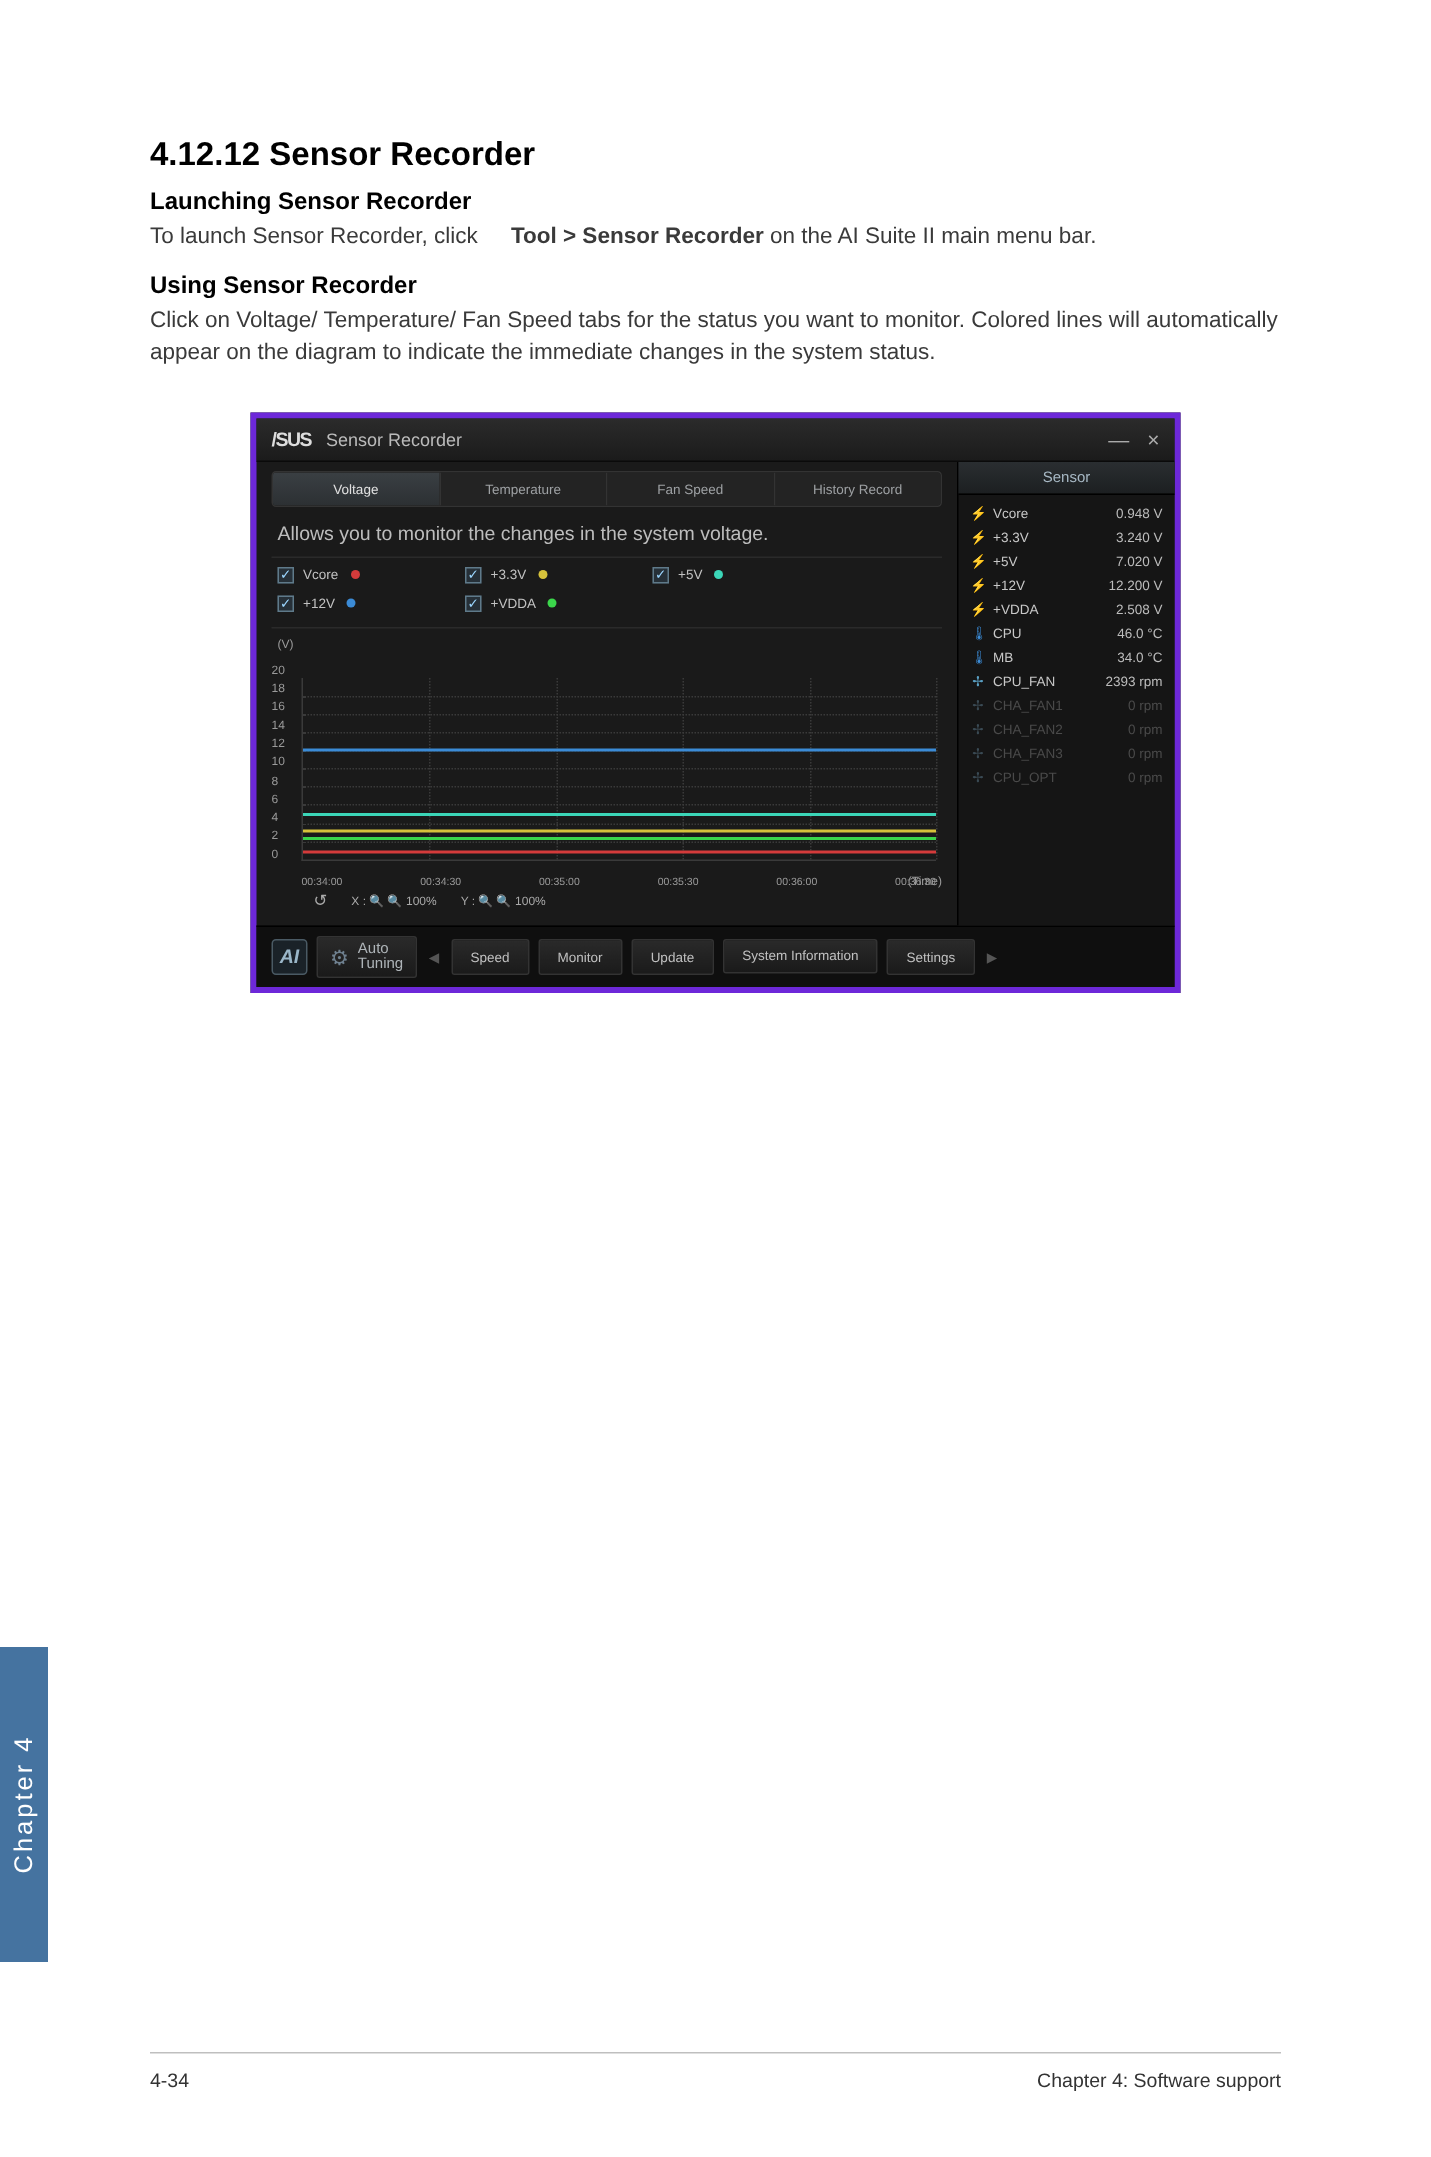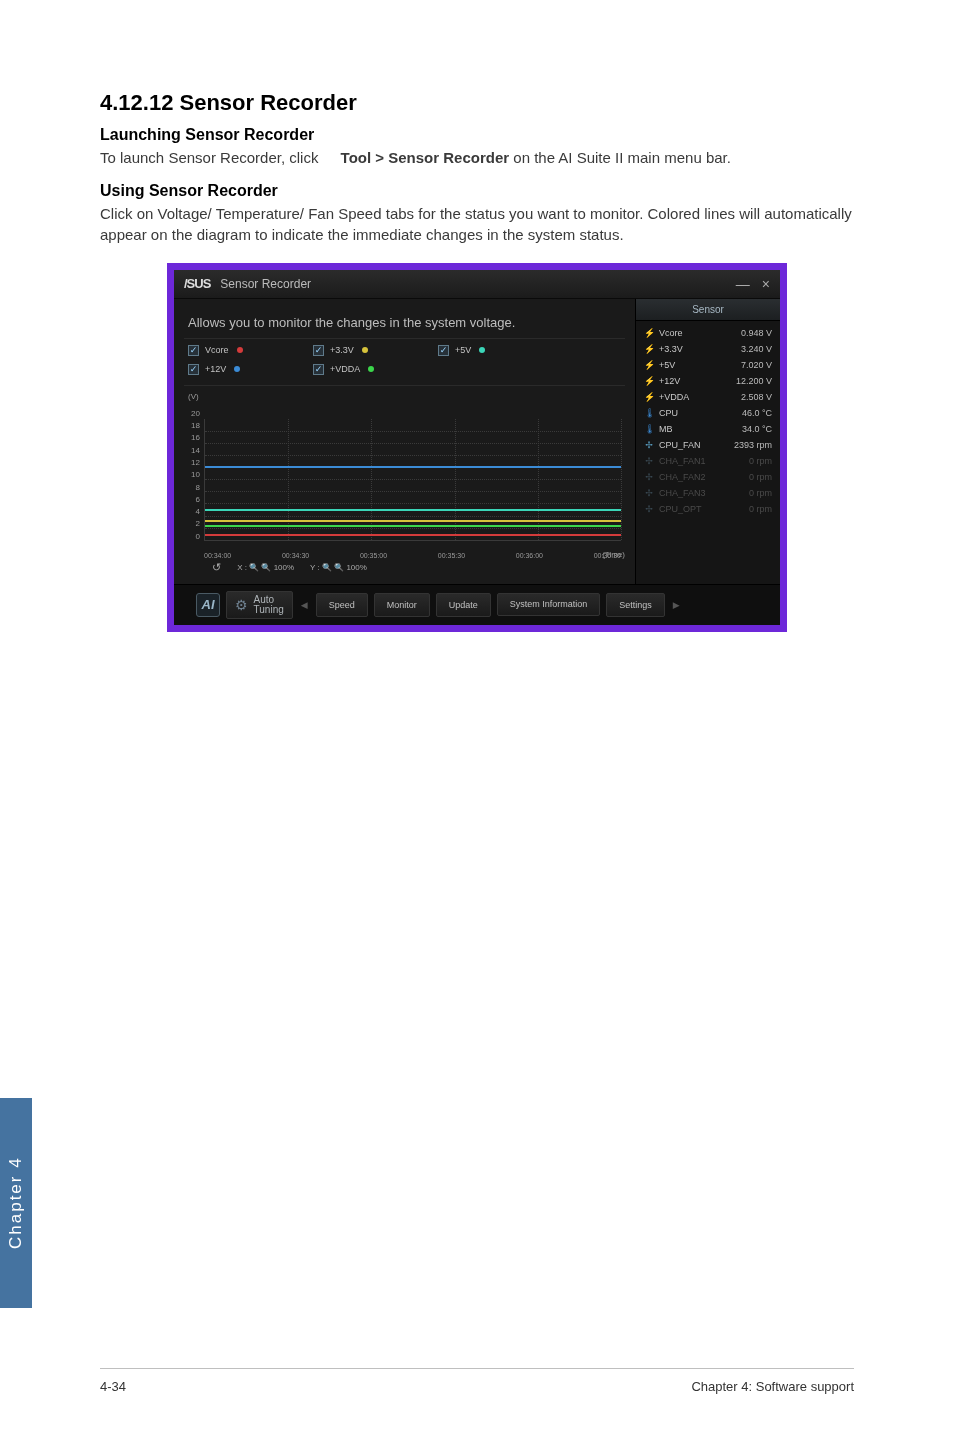--- a/index.html
+++ b/index.html
@@ -31,23 +31,23 @@
     font-weight: bold;
     color: #000;
     margin-top: 10px;
     margin-bottom: 4px;
   }
   .inline-bold { font-weight: bold; margin-left: 18px; }
 
   
   .screenshot {
     width: 620px;
-    margin: 18px auto 0 auto;
+    margin: 30px auto 0 auto;
     background: #1a1a1a;
-    border: 7px solid #6d28d9;
+    border: 4px solid #6d28d9;
     font-family: Arial, sans-serif;
     color: #c8c8c8;
     font-size: 10px;
   }
   .ss-titlebar {
     display: flex;
     align-items: center;
     justify-content: space-between;
     padding: 6px 10px;
     background: linear-gradient(#2b2b2b, #1b1b1b);
@@ -97,21 +97,21 @@
   .ss-chart {
     height: 150px;
     margin-top: 8px;
     position: relative;
     padding-left: 20px;
   }
   .ss-chart-y {
     position: absolute; left: 0; top: 0; bottom: 18px;
     display: flex; flex-direction: column; justify-content: space-between;
     font-size: 8px; color: #9a9a9a;
-    text-align: right; width: 16px;
+    width: 16px;
   }
   .ss-chart-area {
     position: absolute; left: 20px; right: 4px; top: 10px; bottom: 18px;
     border-left: 1px solid #3a3a3a;
     border-bottom: 1px solid #3a3a3a;
   }
   .grid-h, .grid-v {
     position: absolute; background: transparent;
   }
   .grid-h {
@@ -152,21 +152,21 @@
   .sval.dim { color: #4a4a4a; }
   .sicon { width: 10px; text-align: center; }
   .bolt { color: #c9a93b; }
   .therm { color: #3b8bd6; }
   .fan { color: #5aa0c4; }
   .fan.dim { color: #3a4a54; }
 
   .ss-footer {
     background: #0f0f0f;
     display: flex; align-items: center; gap: 6px;
-    padding: 6px 22px;
+    padding: 6px 10px;
     border-top: 1px solid #000;
   }
   .ai-logo {
     width: 24px; height: 24px; border: 1px solid #4a5a64; border-radius: 3px;
     display: flex; align-items: center; justify-content: center;
     color: #9ab6c8; font-style: italic; font-weight: bold; font-size: 13px;
     background: #1a2228;
   }
   .fbtn {
     padding: 6px 12px; font-size: 9px; color: #c0c0c0;
@@ -232,20 +232,26 @@
         <span>Sensor Recorder</span>
       </div>
       <div class="ss-winbtns">
         <span>—</span>
         <span>×</span>
       </div>
     </div>
 
     <div class="ss-body">
       <div class="ss-left">
+        <div class="ss-tabs">
+          <div class="ss-tab active">Voltage</div>
+          <div class="ss-tab">Temperature</div>
+          <div class="ss-tab">Fan Speed</div>
+          <div class="ss-tab">History Record</div>
+        </div>
         <div class="ss-desc">Allows you to monitor the changes in the system voltage.</div>
 
         <div class="ss-checks">
           <label class="ss-check">
             <span class="ss-cb">✓</span>
             <span>Vcore</span>
             <span class="dot dot-red"></span>
           </label>
           <label class="ss-check">
             <span class="ss-cb">✓</span>

